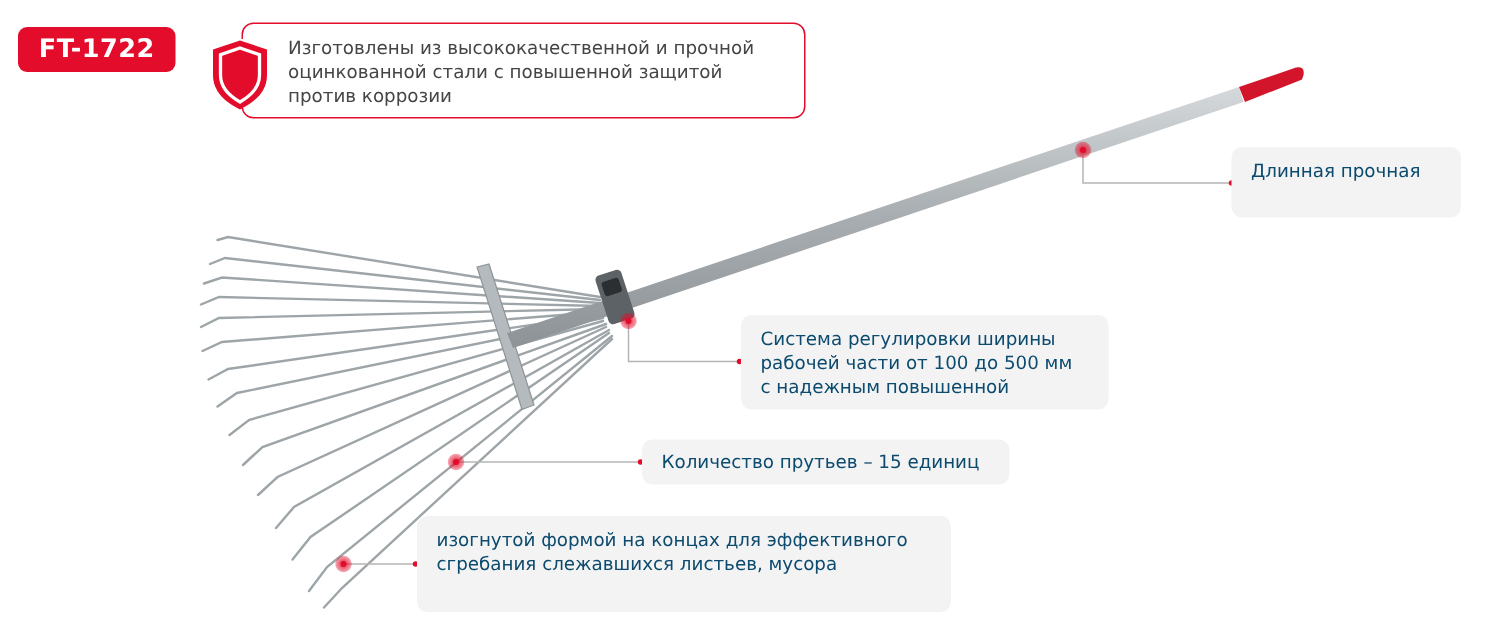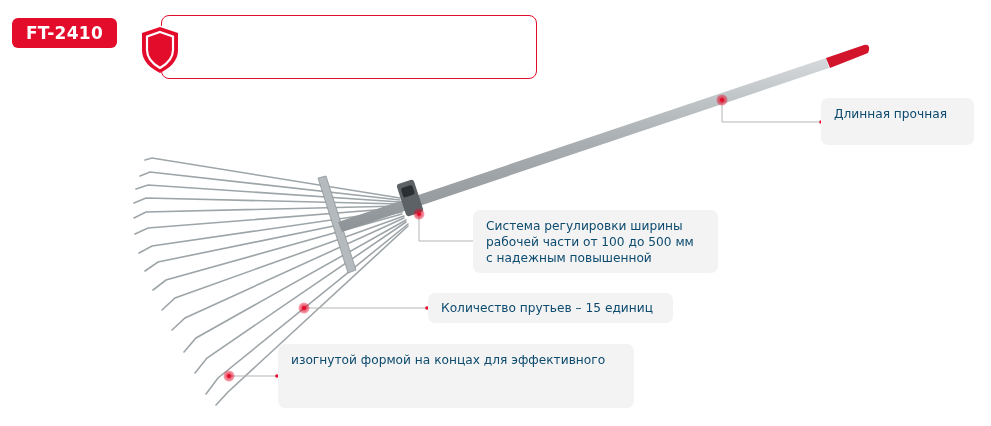--- a/index.html
+++ b/index.html
@@ -23,21 +23,21 @@
       position: absolute; left: 30px; top: 8px; right: 8px;
       font-size: 12.2px; line-height: 16px; color: #454545;
     }
     .shield { position: absolute; left: 140px; top: 26px; width: 40px; height: 48px; }
     .callout {
       position: absolute; background: #f3f3f3; border-radius: 7px;
       font-size: 12.2px; line-height: 16px; color: #0c4a6e; box-sizing: border-box;
       padding: 7px 12px 0 13px;
     }
     #c-handle { left: 821px; top: 98px; width: 153px; height: 47px; padding-top: 8px; }
-    #c-adjust { left: 473px; top: 210px; width: 245px; height: 63px; padding-top: 8px; }
+    #c-adjust { left: 494px; top: 210px; width: 245px; height: 63px; padding-top: 8px; }
     #c-rods { left: 428px; top: 293px; width: 245px; height: 30px; padding-top: 7px; }
     #c-teeth { left: 278px; top: 344px; width: 356px; height: 64px; padding-top: 8px; }
     .callout span { display: block; white-space: nowrap; }
     svg.scene { position: absolute; left: 0; top: 0; }
   </style>
 </head>
 <body>
 
 <svg class="scene" width="991" height="426" viewBox="0 0 991 426">
   <defs>
@@ -101,24 +101,29 @@
       <circle cx="304" cy="308" r="2" fill="#e30c2a"></circle>
     <circle cx="427" cy="308" r="1.8" fill="#e30c2a"></circle>
   </g>
   <g>
     <circle cx="229" cy="376" r="5.5" fill="url(#dotGlow)"></circle>
       <circle cx="229" cy="376" r="2" fill="#e30c2a"></circle>
     <circle cx="277" cy="376" r="1.8" fill="#e30c2a"></circle>
   </g>
 </svg>
 
-<div class="badge">FT-2410</div>
+<div class="badge">FT-1722</div>
 
 <div class="feature-main">
   <div class="mask"></div>
+  <div class="text">
+    <span style="display:block;white-space:nowrap">Изготовлены из высококачественной и прочной</span>
+    <span style="display:block;white-space:nowrap">оцинкованной стали с повышенной защитой</span>
+    <span style="display:block;white-space:nowrap">против коррозии</span>
+  </div>
 </div>
 
 <svg class="shield" viewBox="0 0 40 48">
   <path d="M20,1 L38,7 L38,24 C38,35 30,42 20,47 C10,42 2,35 2,24 L2,7 Z" fill="#e30c2a"></path>
   <path d="M20,6 L33,10.5 L33,24 C33,32.5 27,38 20,42 C13,38 7,32.5 7,24 L7,10.5 Z" fill="none" stroke="#ffffff" stroke-width="2.2"></path>
 </svg>
 
 <div class="callout" id="c-handle">
   <span>Длинная прочная</span>
 </div>
@@ -128,13 +133,14 @@
   <span>рабочей части от 100 до 500 мм</span>
   <span>с надежным повышенной</span>
 </div>
 
 <div class="callout" id="c-rods">
   <span>Количество прутьев – 15 единиц</span>
 </div>
 
 <div class="callout" id="c-teeth">
   <span>изогнутой формой на концах для эффективного</span>
+  <span>сгребания слежавшихся листьев, мусора</span>
 </div>
 
 </body></html>

